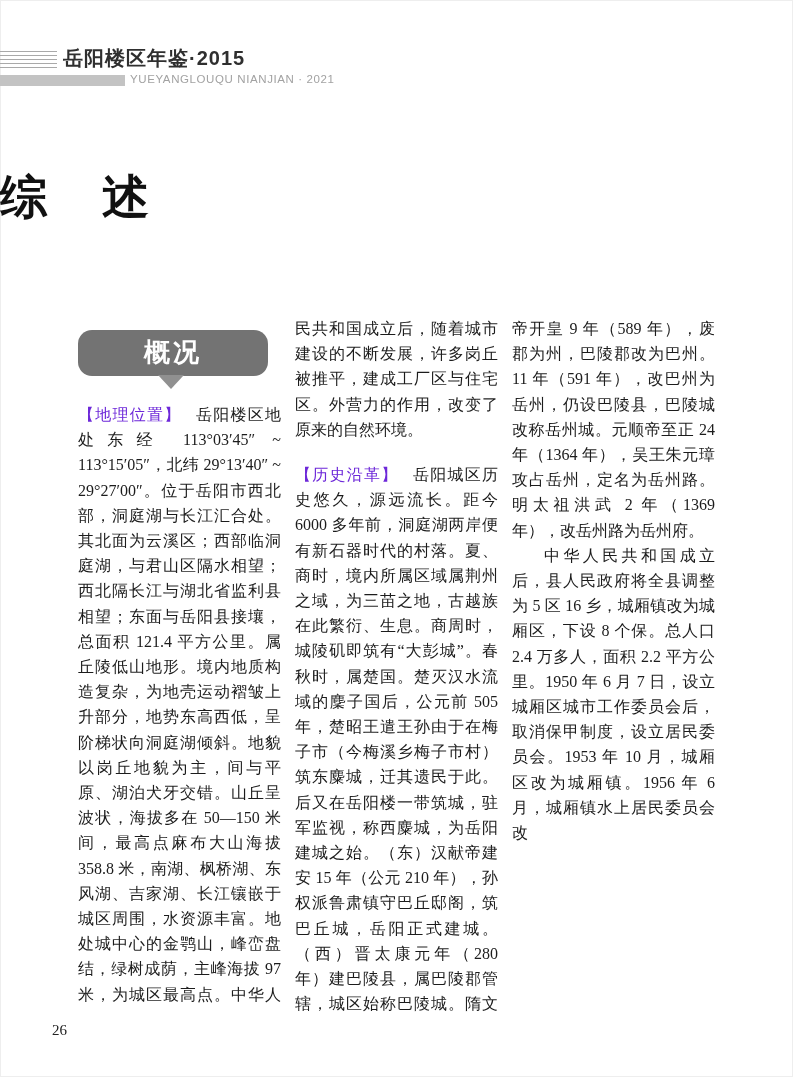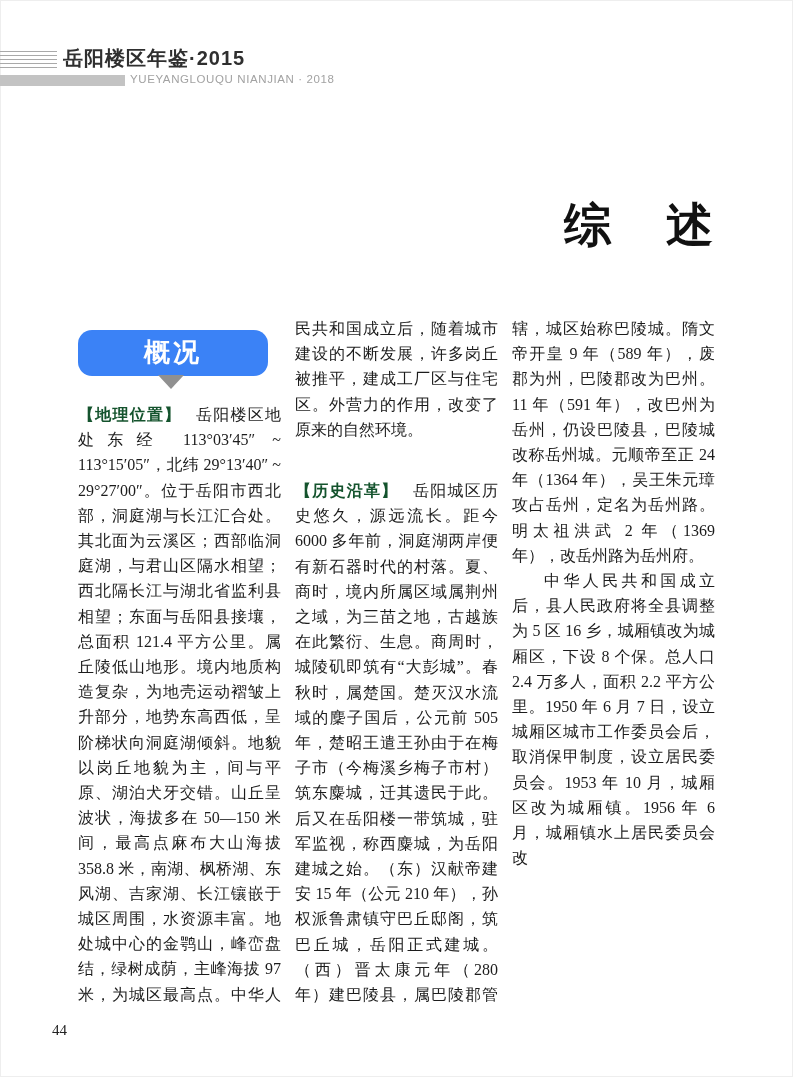--- a/index.html
+++ b/index.html
@@ -35,52 +35,51 @@
   }
   .header-subtitle {
     position: absolute; left: 130px; top: 73px;
     font-family: "Liberation Sans", sans-serif;
     font-size: 11.5px; color: #a2a2a2; letter-spacing: 0.6px;
   }
 
   
   .page-title {
     position: absolute; left: 0; top: 166px;
-    width: 717px; text-align: right;
+    width: 717px; text-align: left;
     font-family: "Liberation Serif", serif;
     font-size: 47px; font-weight: bold; color: #111111;
     letter-spacing: 4px;
-    margin-top: 28px;
   }
 
   
   .columns {
     position: absolute; left: 78px; top: 316px;
     width: 637px; height: 706px;
     column-count: 3; column-gap: 14px; column-fill: auto;
     font-size: 16px; line-height: 25.2px;
     text-align: justify; text-justify: inter-ideograph;
     color: #1c1c1c;
     overflow: hidden;
   }
   .columns p { margin: 0; }
   p.para-indent { text-indent: 2em; }
-  p.para-gap { margin-top: 36px; }
+  p.para-gap { margin-top: 20px; }
   .sec-heading {
     font-family: "Liberation Sans", sans-serif;
-    font-weight: bold; color: #14532d;
+    font-weight: normal; color: #6d28d9;
     margin-right: 0.9em;
   }
 
   
   .section-tab {
     position: relative;
     width: 190px; height: 46px;
     margin: 14px 0 26px 0;
-    background: #3b82f6;
+    background: #737373;
     border-radius: 14px;
     break-inside: avoid;
   }
   .section-tab .tab-label {
     display: block; width: 100%; height: 46px;
     line-height: 46px; text-align: center;
     color: #ffffff; font-size: 26px; font-weight: bold;
     letter-spacing: 3px;
     font-family: "Liberation Serif", serif;
   }
@@ -100,35 +99,35 @@
   }
 </style>
 </head>
 <body>
 
 <div class="page">
 
   <div class="header-deco-lines"></div>
   <div class="header-title">岳阳楼区年鉴·2015</div>
   <div class="header-deco-bar"></div>
-  <div class="header-subtitle">YUEYANGLOUQU NIANJIAN · 2018</div>
+  <div class="header-subtitle">YUEYANGLOUQU NIANJIAN · 2021</div>
 
   <div class="page-title">综　述</div>
 
   <div class="columns">
 
     <div class="section-tab">
       <span class="tab-label">概况</span>
       <span class="tab-tail"></span>
     </div>
 
     <p class="para-geo"><span class="sec-heading">【地理位置】</span><span>岳阳楼区地处东经 113°03′45″ ~ 113°15′05″，北纬 29°13′40″ ~ 29°27′00″。位于岳阳市西北部，洞庭湖与长江汇合处。其北面为云溪区；西部临洞庭湖，与君山区隔水相望；西北隔长江与湖北省监利县相望；东面与岳阳县接壤，总面积 121.4 平方公里。属丘陵低山地形。境内地质构造复杂，为地壳运动褶皱上升部分，地势东高西低，呈阶梯状向洞庭湖倾斜。地貌以岗丘地貌为主，间与平原、湖泊犬牙交错。山丘呈波状，海拔多在 50—150 米间，最高点麻布大山海拔 358.8 米，南湖、枫桥湖、东风湖、吉家湖、长江镶嵌于城区周围，水资源丰富。地处城中心的金鹗山，峰峦盘结，绿树成荫，主峰海拔 97 米，为城区最高点。中华人民共和国成立后，随着城市建设的不断发展，许多岗丘被推平，建成工厂区与住宅区。外营力的作用，改变了原来的自然环境。</span></p>
 
     <p class="para-gap"><span class="sec-heading">【历史沿革】</span><span>岳阳城区历史悠久，源远流长。距今 6000 多年前，洞庭湖两岸便有新石器时代的村落。夏、商时，境内所属区域属荆州之域，为三苗之地，古越族在此繁衍、生息。商周时，城陵矶即筑有“大彭城”。春秋时，属楚国。楚灭汉水流域的麇子国后，公元前 505 年，楚昭王遣王孙由于在梅子市（今梅溪乡梅子市村）筑东麋城，迁其遗民于此。后又在岳阳楼一带筑城，驻军监视，称西麋城，为岳阳建城之始。（东）汉献帝建安 15 年（公元 210 年），孙权派鲁肃镇守巴丘邸阁，筑巴丘城，岳阳正式建城。（西）晋太康元年（280 年）建巴陵县，属巴陵郡管辖，城区始称巴陵城。隋文帝开皇 9 年（589 年），废郡为州，巴陵郡改为巴州。11 年（591 年），改巴州为岳州，仍设巴陵县，巴陵城改称岳州城。元顺帝至正 24 年（1364 年），吴王朱元璋攻占岳州，定名为岳州路。明太祖洪武 2 年（1369 年），改岳州路为岳州府。</span></p>
 
 
     <p class="para-indent">中华人民共和国成立后，县人民政府将全县调整为 5 区 16 乡，城厢镇改为城厢区，下设 8 个保。总人口 2.4 万多人，面积 2.2 平方公里。1950 年 6 月 7 日，设立城厢区城市工作委员会后，取消保甲制度，设立居民委员会。1953 年 10 月，城厢区改为城厢镇。1956 年 6 月，城厢镇水上居民委员会改</p>
 
   </div>
 
-  <div class="page-number">44</div>
+  <div class="page-number">26</div>
 
 </div>
 
 </body></html>

